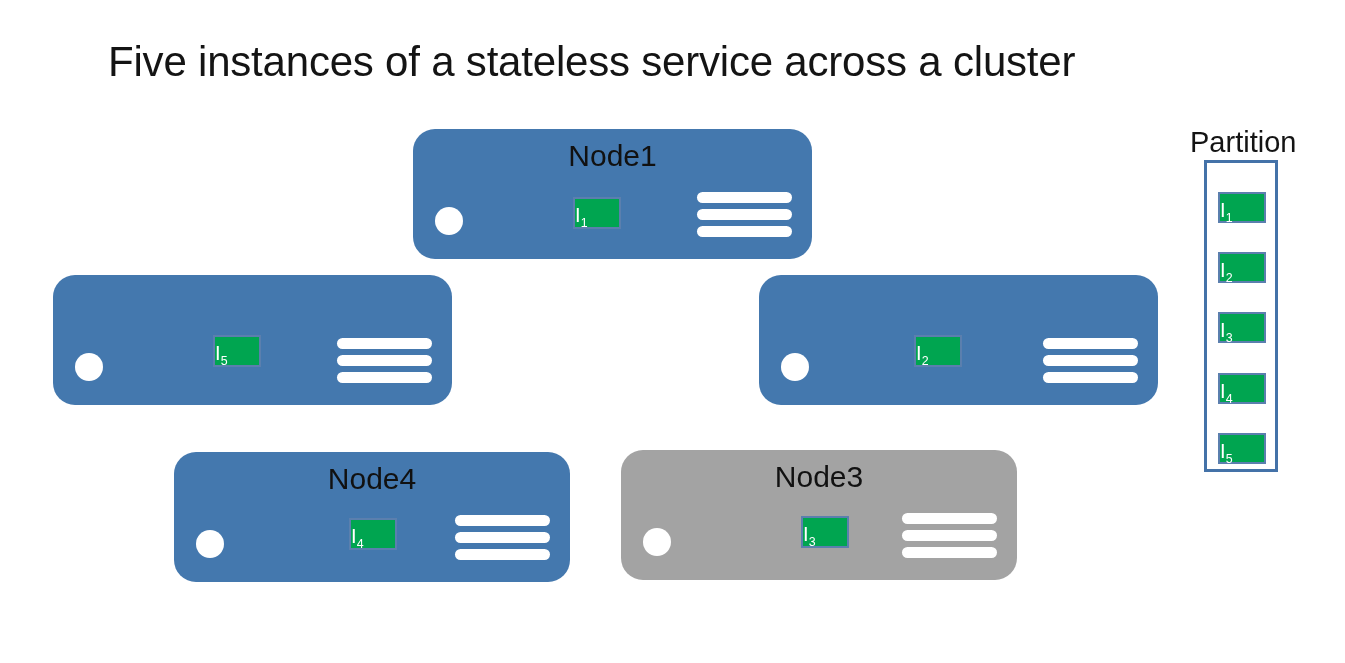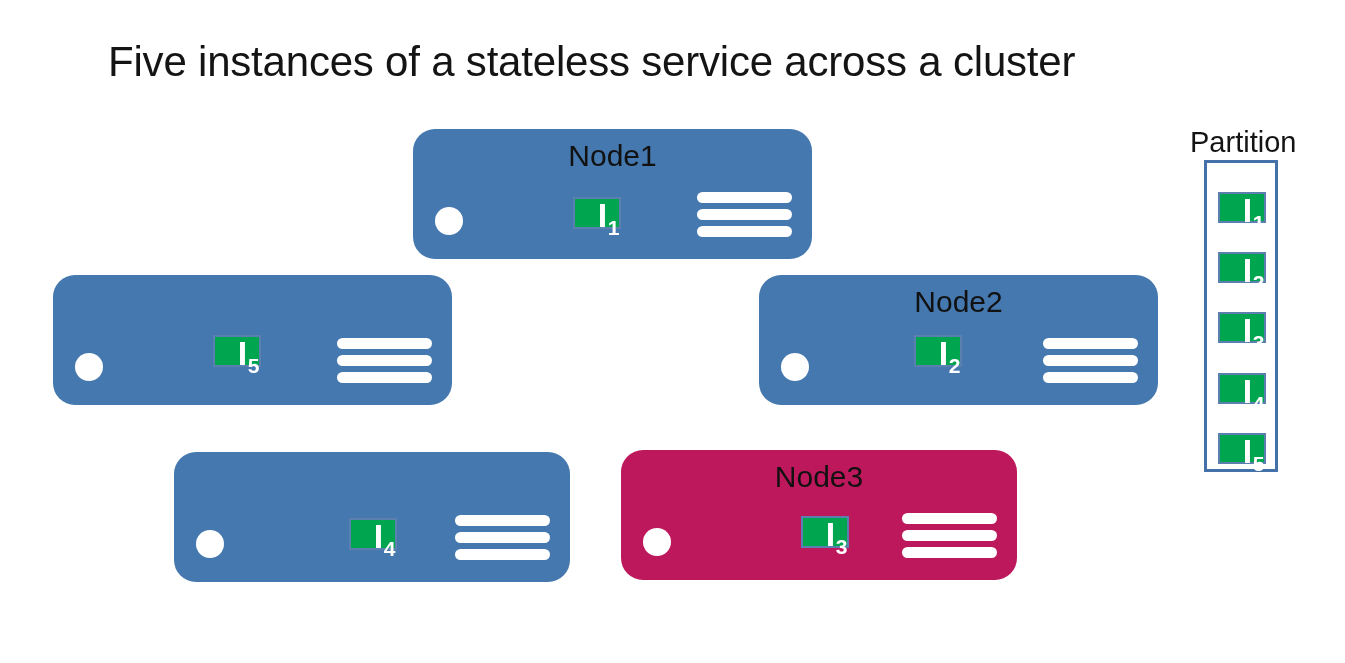--- a/index.html
+++ b/index.html
@@ -89,25 +89,24 @@
     font-size: 24px;
     line-height: 20px;
     text-align: center;
     white-space: nowrap;
   }
   .chip .chip-text {
     position: absolute;
     left: 0;
     top: 3px;
     width: 100%;
-    text-align: right;
-    font-size: 34px;
+    text-align: left;
+    font-size: 20px;
     line-height: 26px;
     color: #ffffff;
-    font-weight: bold;
   }
   .chip .chip-text sub {
     font-size: 0.62em;
     vertical-align: baseline;
     position: relative;
     top: 0.38em;
     left: 0.02em;
   }
 
   
@@ -174,43 +173,43 @@
         <div class="node-bars">
           <div class="node-bar"></div>
           <div class="node-bar"></div>
           <div class="node-bar"></div>
         </div>
         <div class="chip" style="left: 160px; top: 60px;">
           <span class="chip-text"><span>I</span><sub>5</sub></span>
         </div>
       </div>
       <div class="node" style="left: 759px; top: 261px; width: 399px; height: 130px; background: rgb(68, 120, 174);">
-        <div class="node-label">Node2</div>
         <div class="node-dot"></div>
         <div class="node-bars">
           <div class="node-bar"></div>
           <div class="node-bar"></div>
           <div class="node-bar"></div>
         </div>
         <div class="chip" style="left: 155px; top: 60px;">
           <span class="chip-text"><span>I</span><sub>2</sub></span>
         </div>
       </div>
       <div class="node" style="left: 174px; top: 438px; width: 396px; height: 130px; background: rgb(68, 120, 174);">
+        <div class="node-label">Node4</div>
         <div class="node-dot"></div>
         <div class="node-bars">
           <div class="node-bar"></div>
           <div class="node-bar"></div>
           <div class="node-bar"></div>
         </div>
         <div class="chip" style="left: 175px; top: 66px;">
           <span class="chip-text"><span>I</span><sub>4</sub></span>
         </div>
       </div>
-      <div class="node" style="left: 621px; top: 436px; width: 396px; height: 130px; background: #be185d;">
+      <div class="node" style="left: 621px; top: 436px; width: 396px; height: 130px; background: #a3a3a3;">
         <div class="node-label">Node3</div>
         <div class="node-dot"></div>
         <div class="node-bars">
           <div class="node-bar"></div>
           <div class="node-bar"></div>
           <div class="node-bar"></div>
         </div>
         <div class="chip" style="left: 180px; top: 66px;">
           <span class="chip-text"><span>I</span><sub>3</sub></span>
         </div>

